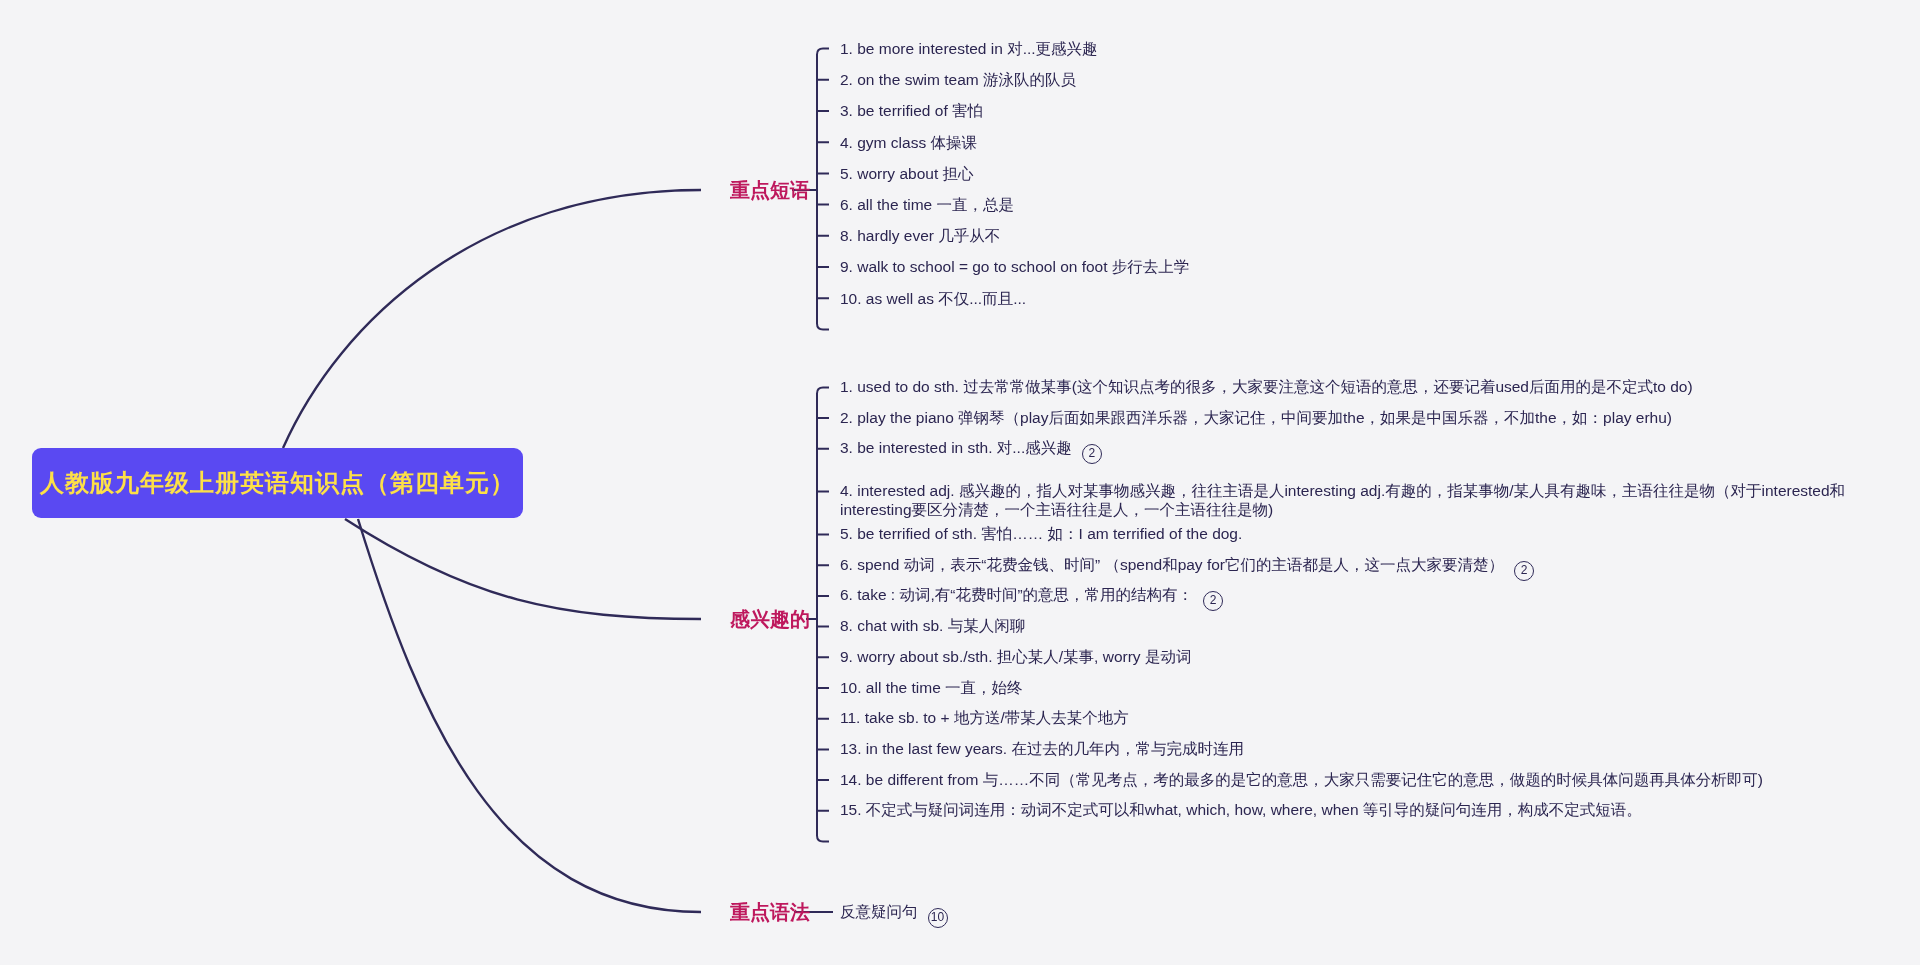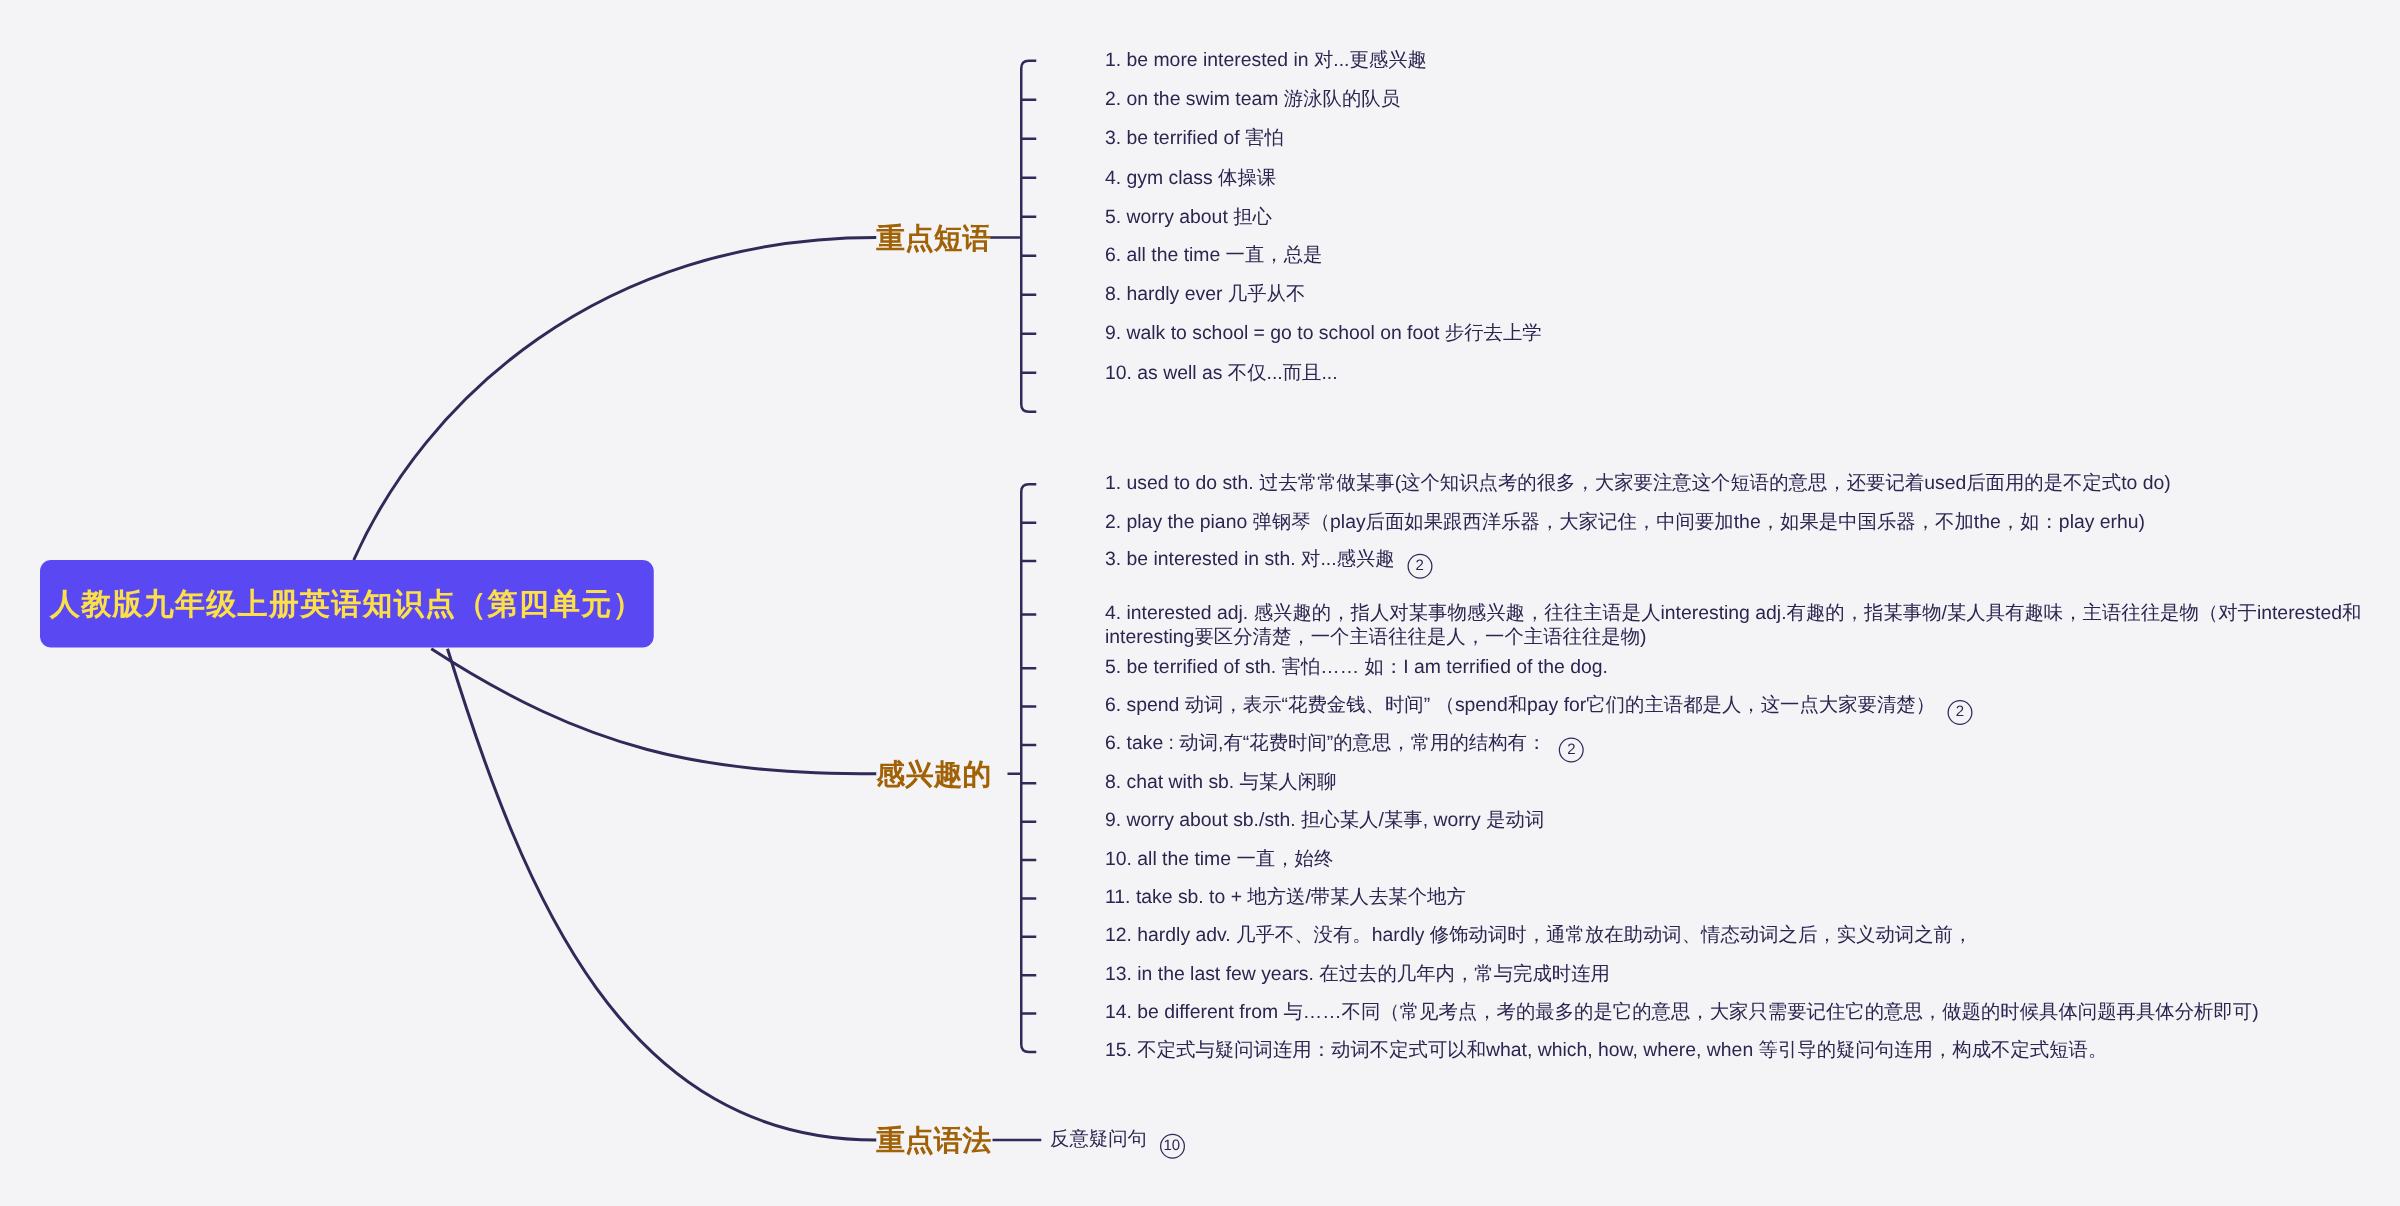--- a/index.html
+++ b/index.html
@@ -18,32 +18,32 @@
   .trunk, .tick, .labelline { stroke-width:2px; }
 
   .root-node {
     position:absolute; left:32px; top:448px; width:491px; height:70px;
     background:#5a49f2; border-radius:9px;
     display:flex; align-items:center; justify-content:center;
     color:#fde047; font-size:24px; font-weight:bold; letter-spacing:1px;
     z-index:2; white-space:nowrap;
   }
   .branch-label {
-    position:absolute; left:701px; height:28px; line-height:28px;
-    font-size:23px; font-weight:bold; color:#a16207; white-space:nowrap; z-index:2;
+    position:absolute; left:730px; height:28px; line-height:28px;
+    font-size:20px; font-weight:bold; color:#be185d; white-space:nowrap; z-index:2;
   }
   #label-b1 { top:176px; }
   #label-b2 { top:605px; }
   #label-b3 { top:898px; }
 
   .items { position:absolute; left:840px; z-index:2; display:flex; flex-direction:column; }
   #items-b1 { top:33px; }
   #items-b2 { top:372px; }
   .item {
-    font-size:15.5px; color:#2b2550; white-space:nowrap;margin-left:44px;
+    font-size:15.5px; color:#2b2550; white-space:nowrap;
   }
   #items-b1 .item { height:31.2px; line-height:31.2px; }
   #items-b2 .item { height:30.7px; line-height:30.7px; }
   #items-b2 .item.wrap {
     height:55px; display:flex; align-items:flex-end;
   }
   #items-b2 .item.wrap .node-text {
     display:inline-block; width:1060px; white-space:normal; line-height:19px;
   }
   .badge {
@@ -101,21 +101,20 @@
   <div class="item wrap">
       <span class="node-text">4. interested adj. 感兴趣的，指人对某事物感兴趣，往往主语是人interesting adj.有趣的，指某事物/某人具有趣味，主语往往是物（对于interested和interesting要区分清楚，一个主语往往是人，一个主语往往是物)</span>
     </div>
   <div class="item">5. be terrified of sth. 害怕…… 如：I am terrified of the dog.</div>
   <div class="item"><span class="node-text">6. spend 动词，表示“花费金钱、时间” （spend和pay for它们的主语都是人，这一点大家要清楚）</span><span class="badge">2</span></div>
   <div class="item"><span class="node-text">6. take : 动词,有“花费时间”的意思，常用的结构有：</span><span class="badge">2</span></div>
   <div class="item">8. chat with sb. 与某人闲聊</div>
   <div class="item">9. worry about sb./sth. 担心某人/某事, worry 是动词</div>
   <div class="item">10. all the time 一直，始终</div>
   <div class="item">11. take sb. to + 地方送/带某人去某个地方</div>
-  <div class="item">12. hardly adv. 几乎不、没有。hardly 修饰动词时，通常放在助动词、情态动词之后，实义动词之前，</div>
   <div class="item">13. in the last few years. 在过去的几年内，常与完成时连用</div>
   <div class="item">14. be different from 与……不同（常见考点，考的最多的是它的意思，大家只需要记住它的意思，做题的时候具体问题再具体分析即可)</div>
   <div class="item">15. 不定式与疑问词连用：动词不定式可以和what, which, how, where, when 等引导的疑问句连用，构成不定式短语。</div>
 </div>
 
 <div id="item-grammar">
   <span class="node-text">反意疑问句</span><span class="badge">10</span>
 </div>
 
 </body></html>

